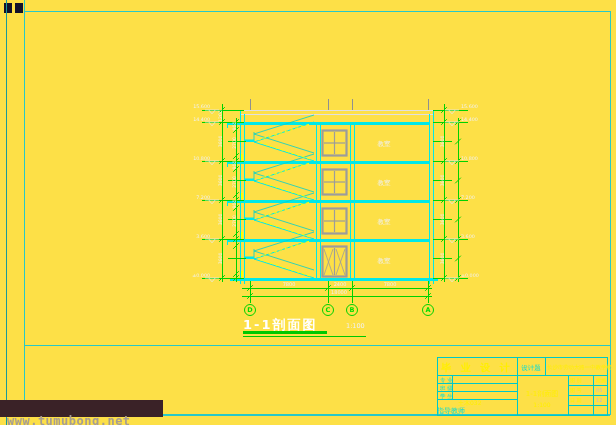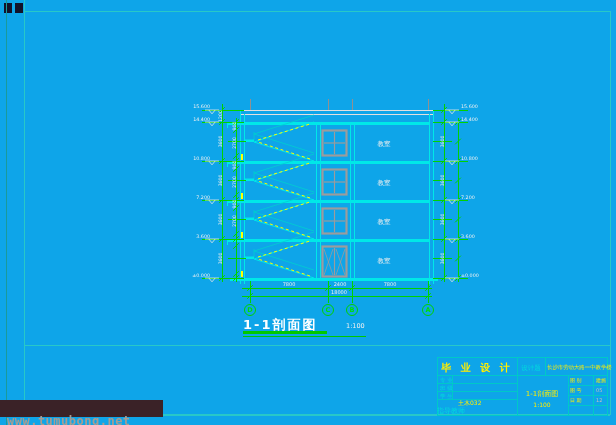--- a/index.html
+++ b/index.html
@@ -1,16 +1,16 @@
 <!DOCTYPE html>
 <html><head>
 <meta charset="utf-8">
 <style>
   html,body{margin:0;padding:0;background:#000;}
-  #screen{position:relative;width:616px;height:425px;background:#0ea5e9;overflow:hidden;
+  #screen{position:relative;width:616px;height:425px;background:#fde047;overflow:hidden;
           font-family:"DejaVu Sans",sans-serif;}
   #cad{position:absolute;left:0;top:0;}
   text{font-family:"DejaVu Sans",sans-serif;}
   .wm-logo{position:absolute;left:8px;top:344px;width:160px;height:56px;
            font-size:45px;font-weight:bold;letter-spacing:1px;color:#473d33;
            line-height:56px;white-space:nowrap;}
   .wm-bar{position:absolute;left:0;top:400px;width:163px;height:17px;background:#3a2227;}
   .wm-url{display:block;padding-left:7px;font-family:"DejaVu Sans Mono",monospace;
           font-size:12px;font-weight:bold;letter-spacing:.5px;color:#a69d92;line-height:17px;margin-top:13px;}
 </style>

